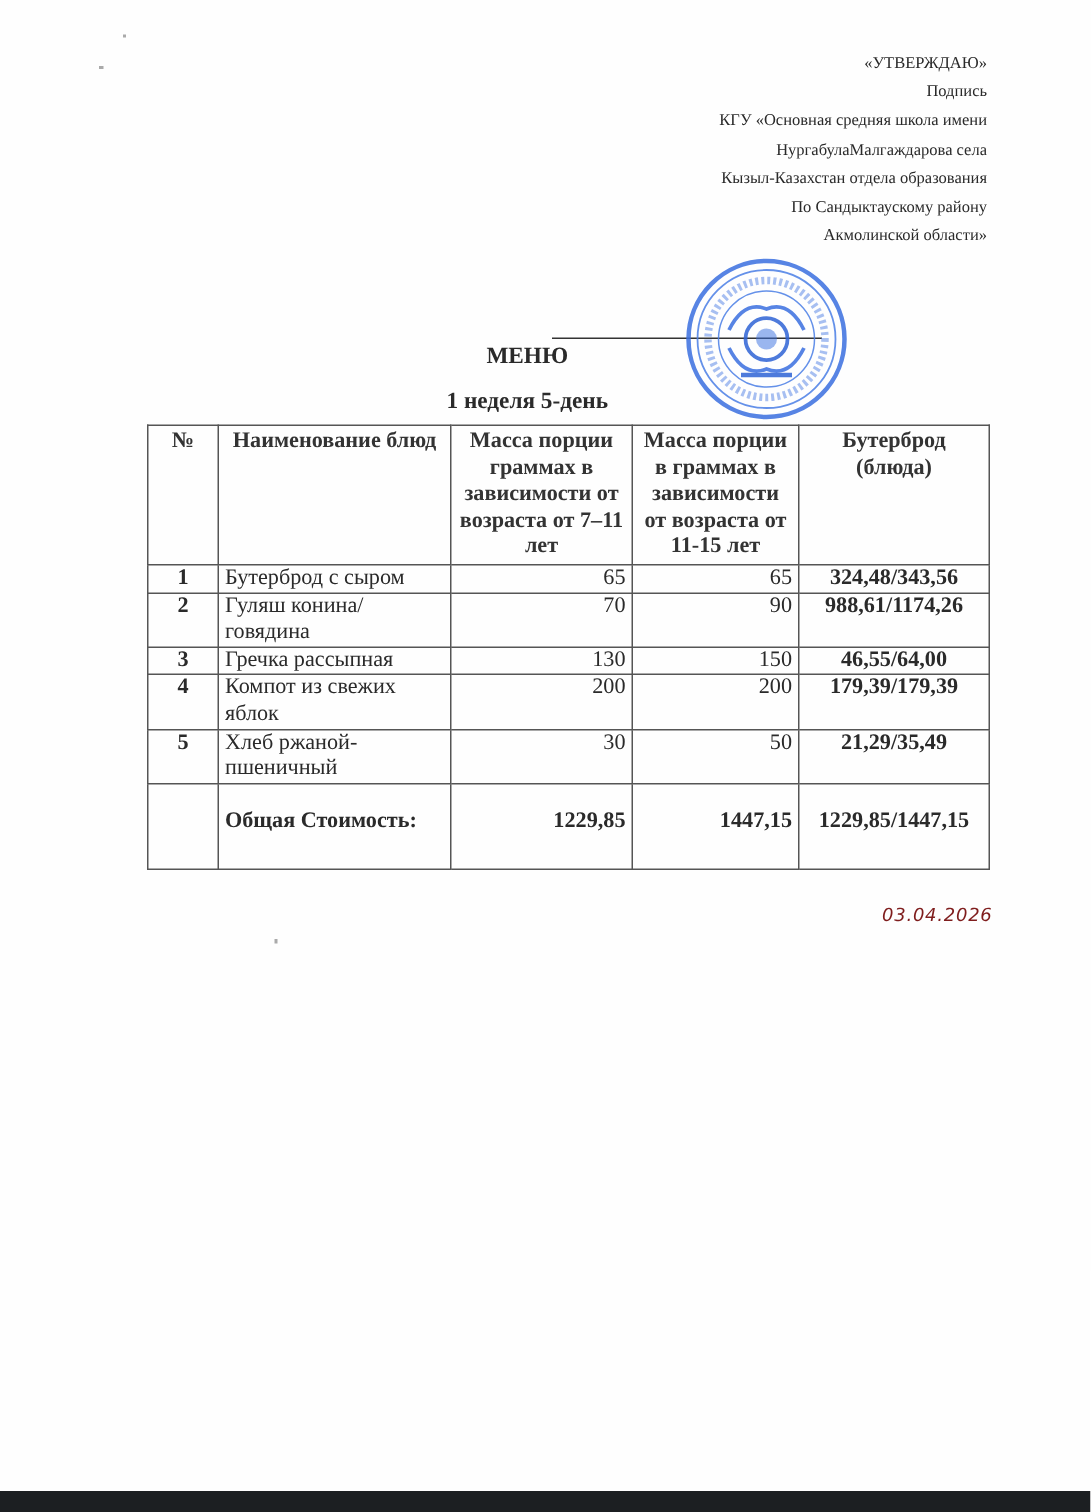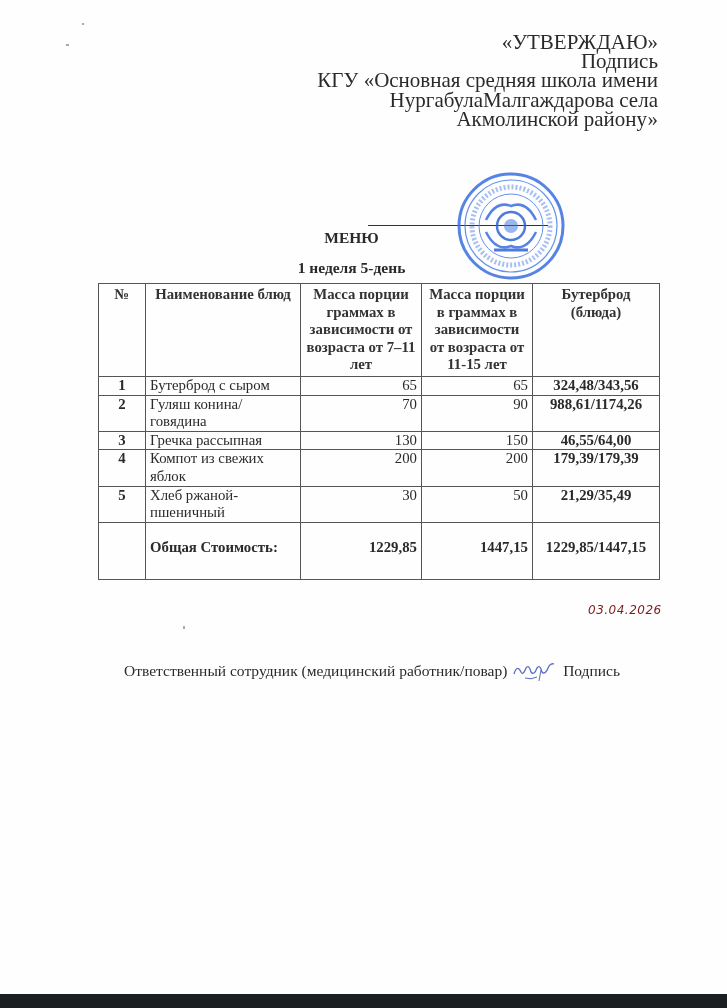--- a/index.html
+++ b/index.html
@@ -2,21 +2,21 @@
 <html><head>
 <meta charset="utf-8">
 <style>
   html, body { margin: 0; padding: 0; }
   body {
     width: 727px; height: 1008px; background: #ffffff; position: relative; overflow: hidden;
     font-family: "Liberation Serif", "DejaVu Serif", serif; color: #2a2a2a;
   }
   .page { position: absolute; left: 0; top: 0; width: 727px; height: 994px; background: #fefefe; }
   .bottom-bar { position: absolute; left: 0; top: 994px; width: 727px; height: 14px; background: #1c1f22; }
-  .approve { position: absolute; right: 69px; top: 33px; text-align: right; font-size: 21px; line-height: 19.2px; }
+  .approve { position: absolute; right: 69px; top: 33px; text-align: right; font-size: 11px; line-height: 19.2px; }
   .approve div { white-space: nowrap; }
   .sign-line { position: absolute; left: 368px; top: 225px; width: 180px; height: 0; border-top: 1px solid #333; }
   .stamp { position: absolute; left: 456px; top: 170px; width: 110px; height: 112px; opacity: 0.85; }
   .title { position: absolute; left: 0; width: 727px; text-align: center; font-weight: bold; font-size: 15.5px; }
   .t1 { top: 229px; left: -12px; }
   .t2 { top: 259px; left: -12px; }
   table.menu {
     position: absolute; left: 98px; top: 283px; border-collapse: collapse; font-size: 14.8px; line-height: 17.6px;
   }
   table.menu td, table.menu th { border: 1px solid #555; padding: 0 4px; vertical-align: top; }
@@ -41,21 +41,23 @@
 <div class="page">
 
   <div class="speck" style="left:66px;top:44px;"></div>
   <div class="speck" style="left:82px;top:23px;width:2px;"></div>
 
   <div class="approve">
     <div>«УТВЕРЖДАЮ»</div>
     <div>Подпись</div>
     <div>КГУ «Основная средняя школа имени</div>
     <div>НургабулаМалгаждарова села</div>
-    <div>Акмолинской району»</div>
+    <div>Кызыл-Казахстан отдела образования</div>
+    <div>По Сандыктаускому району</div>
+    <div>Акмолинской области»</div>
   </div>
 
   <div class="sign-line"></div>
 
   <svg class="stamp" viewBox="0 0 110 112">
     <circle cx="55" cy="56" r="52" fill="none" stroke="#3a6fe0" stroke-width="3"></circle>
     <circle cx="55" cy="56" r="46" fill="none" stroke="#4a7ee6" stroke-width="1.2"></circle>
     <circle cx="55" cy="56" r="32" fill="none" stroke="#4a7ee6" stroke-width="1"></circle>
     <circle cx="55" cy="56" r="39" fill="none" stroke="#6d95ea" stroke-width="5" stroke-dasharray="2 2" opacity="0.7"></circle>
     <circle cx="55" cy="56" r="14" fill="none" stroke="#2f63d6" stroke-width="2.5"></circle>
@@ -119,24 +121,15 @@
       <td class="mass bold">1447,15</td>
       <td class="cost">1229,85/1447,15</td>
     </tr>
   </tbody>
     </table>
 
   <div class="date-handwritten">03.04.2026</div>
 
   <div class="speck" style="left:183px;top:626px;width:2px;height:3px;"></div>
 
-  <div class="responsible">
-    <span>Ответственный сотрудник (медицинский работник/повар)</span>
-    <svg class="sig" viewBox="0 0 48 22">
-      <path d="M3 14 Q6 4 10 12 Q12 16 15 8 Q18 4 20 12 Q23 16 26 8 Q29 4 31 12 Q34 16 38 6 Q40 3 43 4" fill="none" stroke="#5a6bc0" stroke-width="1.3"></path>
-      <path d="M14 18 Q20 20 26 17" fill="none" stroke="#5a6bc0" stroke-width="1"></path>
-      <path d="M30 10 L28 21" fill="none" stroke="#5a6bc0" stroke-width="1"></path>
-    </svg>
-    <span>Подпись</span>
-  </div>
 </div>
 
 <div class="bottom-bar"></div>
 
 </body></html>

